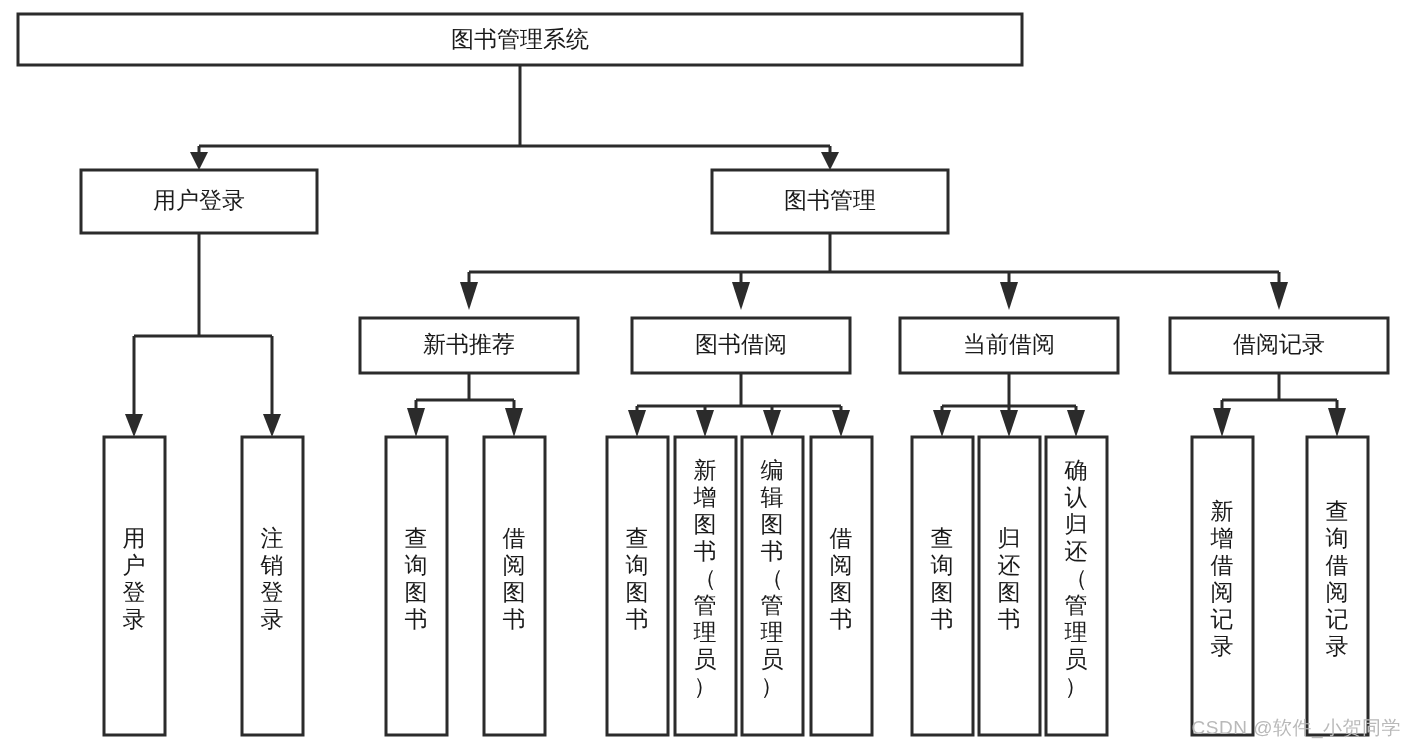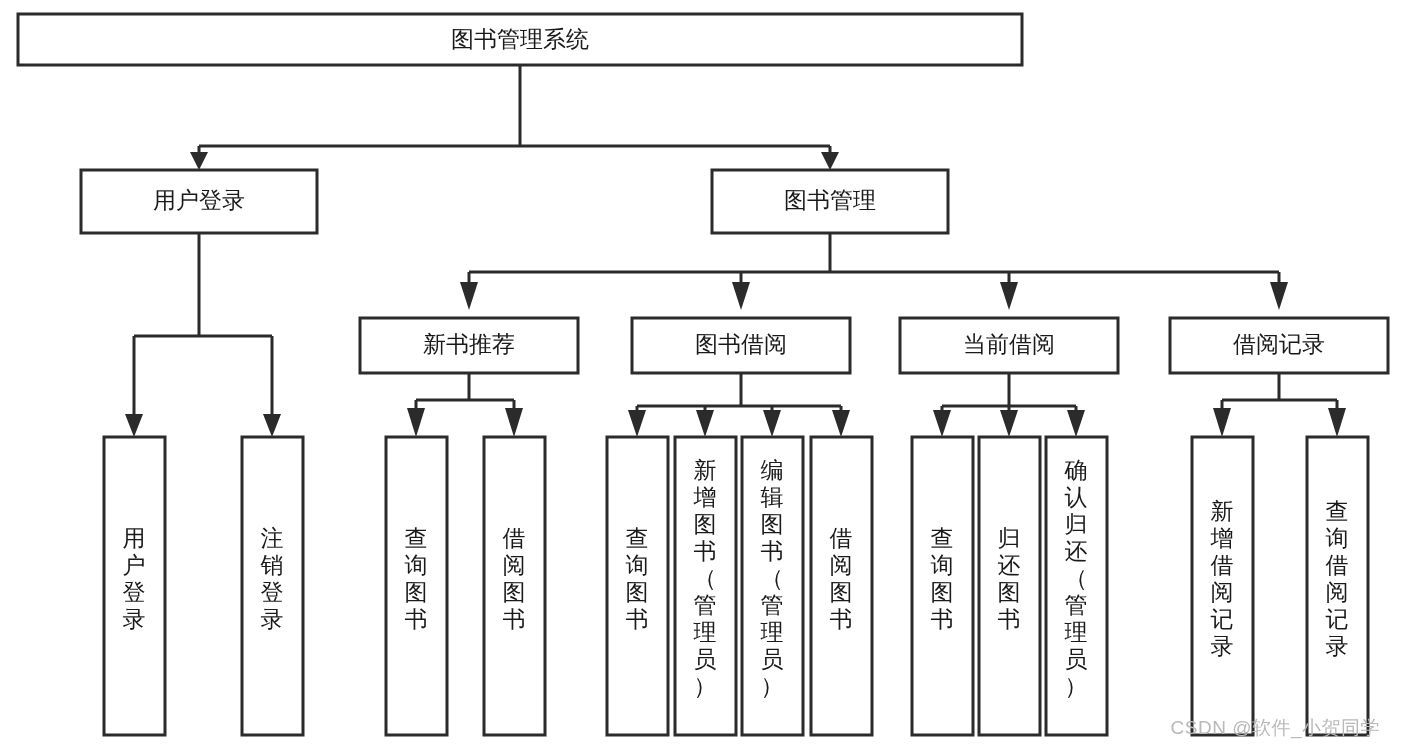--- a/index.html
+++ b/index.html
@@ -44,21 +44,21 @@
     stroke: #2b2b2b;
     stroke-width: 3;
     fill: none;
   }
   .arrow-head {
     fill: #2b2b2b;
     stroke: none;
   }
   .watermark {
     position: absolute;
-    right: 25px;
+    right: 4px;
     bottom: 6px;
     font-family: "Liberation Sans", "DejaVu Sans", sans-serif;
     font-size: 19px;
     color: #b9b9b9;
     white-space: nowrap;
     letter-spacing: 0.5px;
   }
 </style>
 </head>
 <body>

